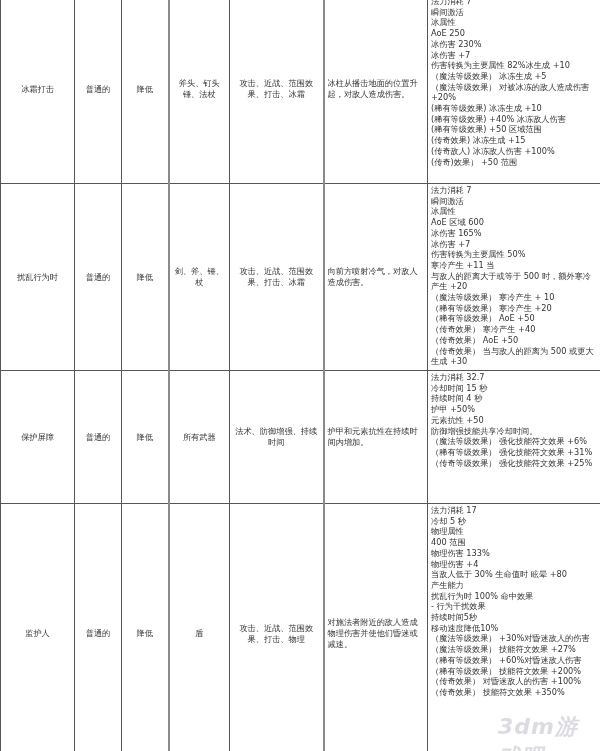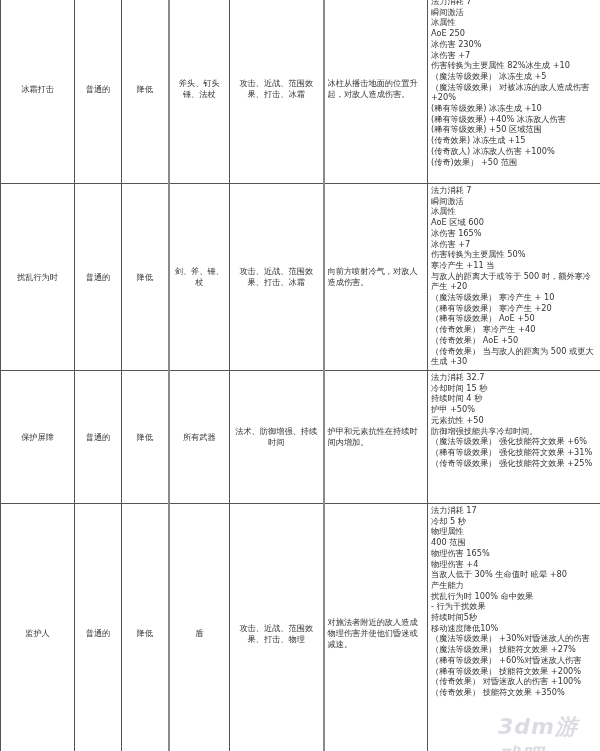--- a/index.html
+++ b/index.html
@@ -146,21 +146,21 @@
       <td>普通的</td>
       <td>降低</td>
       <td class="thick-left">盾</td>
       <td>攻击、近战、范围效果、打击、物理</td>
       <td class="desc thick-left">对施法者附近的敌人造成物理伤害并使他们昏迷或减速。</td>
       <td class="effects">
         <span class="eff-line">法力消耗 17</span>
         <span class="eff-line">冷却 5 秒</span>
         <span class="eff-line">物理属性</span>
         <span class="eff-line">400 范围</span>
-        <span class="eff-line">物理伤害 165%</span>
+        <span class="eff-line">物理伤害 133%</span>
         <span class="eff-line">物理伤害 +4</span>
         <span class="eff-line">当敌人低于 30% 生命值时 眩晕 +80</span>
         <span class="eff-line">产生能力</span>
         <span class="eff-line">扰乱行为时 100% 命中效果</span>
         <span class="eff-line">- 行为干扰效果</span>
         <span class="eff-line">持续时间5秒</span>
         <span class="eff-line">移动速度降低10%</span>
         <span class="eff-line">（魔法等级效果） +30%对昏迷敌人的伤害</span>
         <span class="eff-line">（魔法等级效果） 技能符文效果 +27%</span>
         <span class="eff-line">（稀有等级效果） +60%对昏迷敌人伤害</span>

